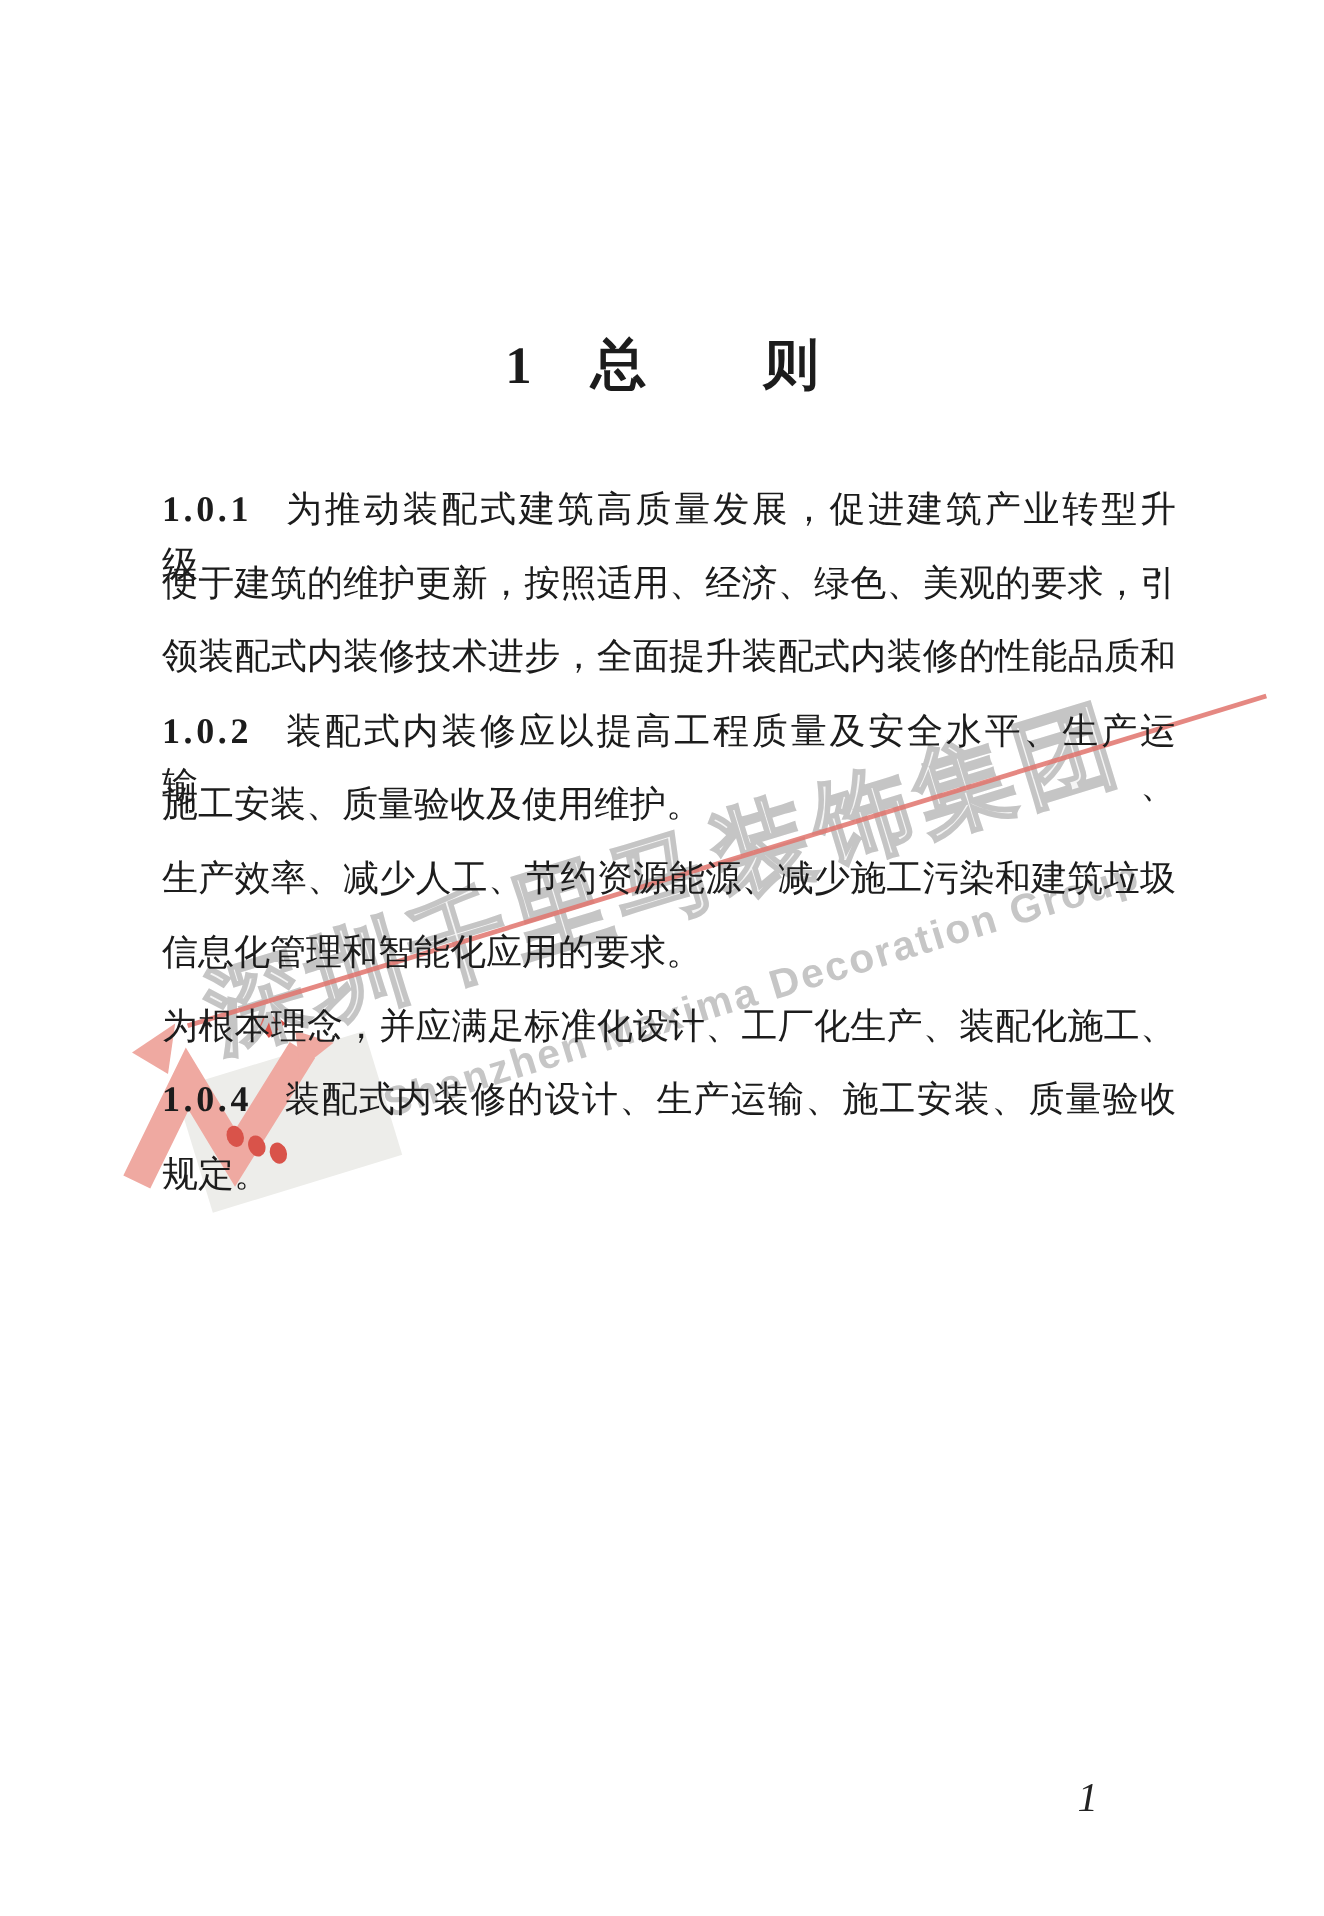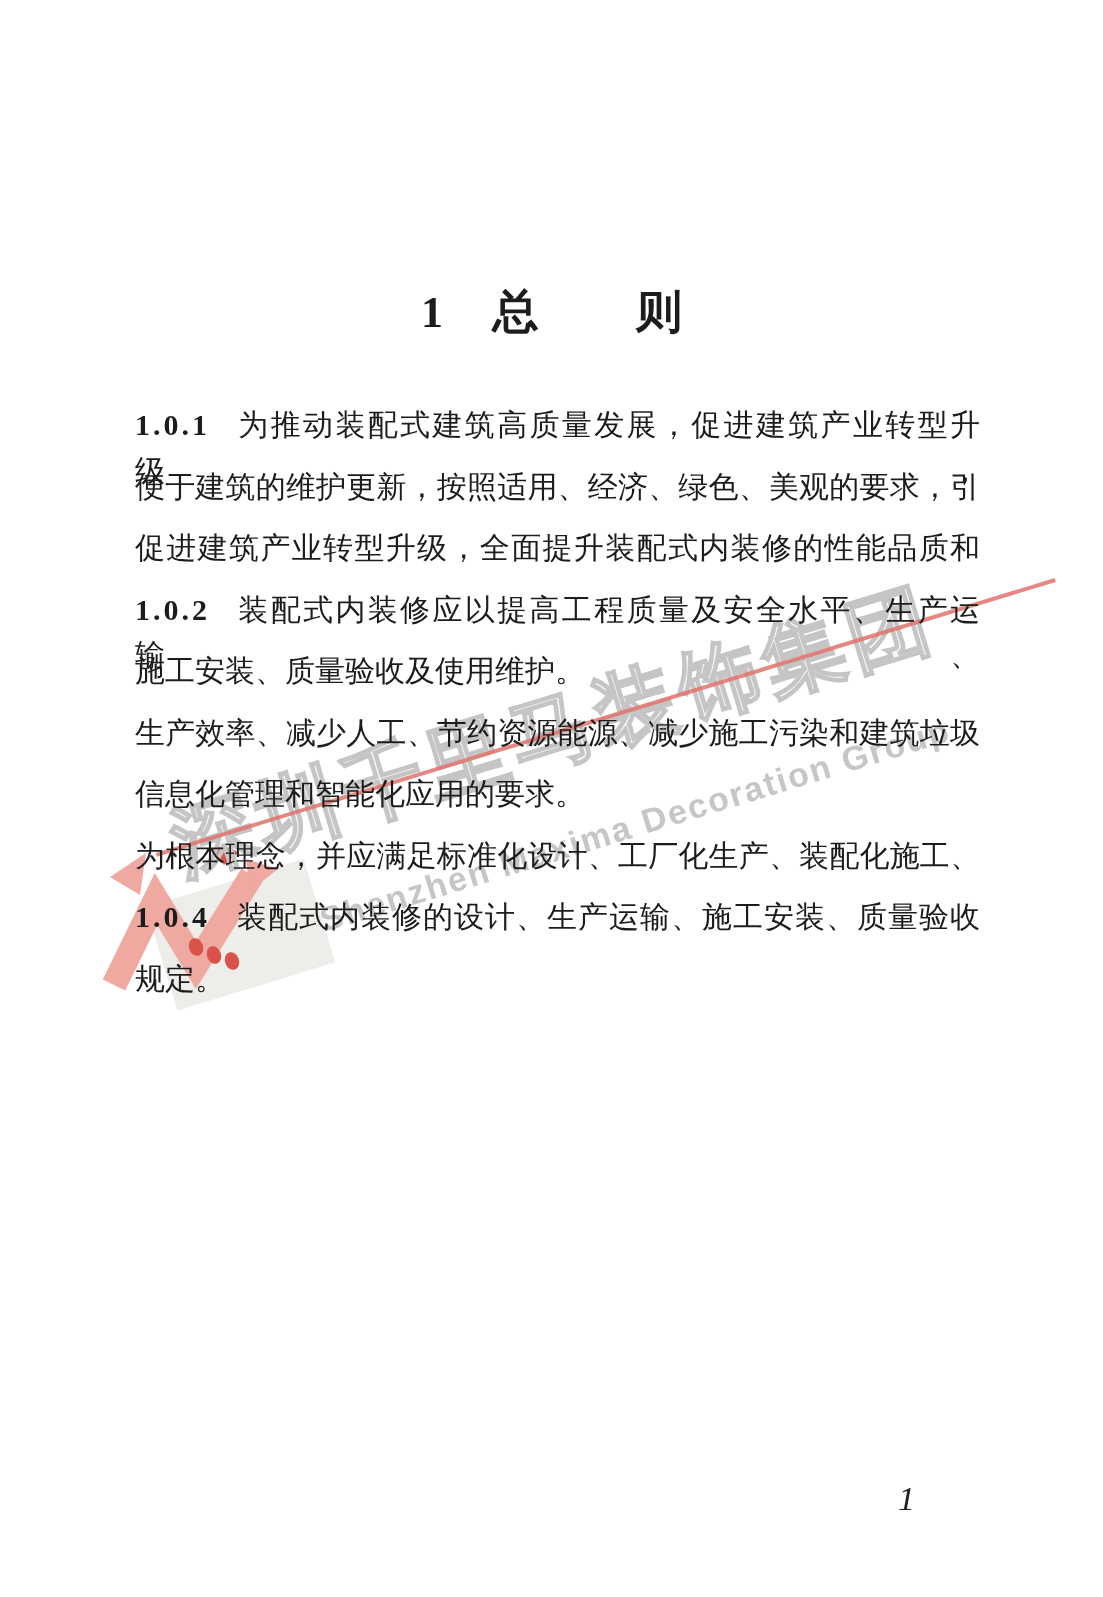--- a/index.html
+++ b/index.html
@@ -31,21 +31,21 @@
     margin-top:50px;margin-left:118px;
     font-family:"Liberation Sans","DejaVu Sans",sans-serif;
     font-weight:bold;font-size:34px;line-height:34px;
     letter-spacing:2px;white-space:nowrap;color:#c6c6c6;
   }
   .wm-logo{position:absolute;left:100px;top:843px;}
   
   .content{position:absolute;inset:0;z-index:1;}
   .doc-title{
     position:absolute;top:268px;left:0;width:1103px;
-    text-align:center;font-size:46px;line-height:88px;
+    text-align:center;font-size:46px;line-height:72px;
     font-weight:bold;white-space:nowrap;
   }
   .doc-title .t-num{font-size:44px;}
   .doc-title .t-c1{margin-left:38px;}
   .doc-title .t-c2{margin-left:86px;}
   .body-text{
     position:absolute;left:135px;top:386px;width:845px;
   }
   .line{
     height:45.5px;line-height:45.5px;font-size:30px;
@@ -95,21 +95,21 @@
       <span class="t-c1">总</span>
       <span class="t-c2">则</span>
     </div>
 
     <div class="body-text">
 
       <div class="line fill">
         <span class="clause">1.0.1</span><span>为推动装配式建筑高质量发展，促进建筑产业转型升级，</span>
       </div>
       <div class="line fill">便于建筑的维护更新，按照适用、经济、绿色、美观的要求，引</div>
-      <div class="line fill">促进建筑产业转型升级，全面提升装配式内装修的性能品质和</div>
+      <div class="line fill">领装配式内装修技术进步，全面提升装配式内装修的性能品质和</div>
 
       <div class="line fill">
         <span class="clause">1.0.2</span><span>装配式内装修应以提高工程质量及安全水平、生产运输、</span>
       </div>
       <div class="line">施工安装、质量验收及使用维护。</div>
 
       <div class="line fill">生产效率、减少人工、节约资源能源、减少施工污染和建筑垃圾</div>
       <div class="line">信息化管理和智能化应用的要求。</div>
       <div class="line fill">为根本理念，并应满足标准化设计、工厂化生产、装配化施工、</div>
 

